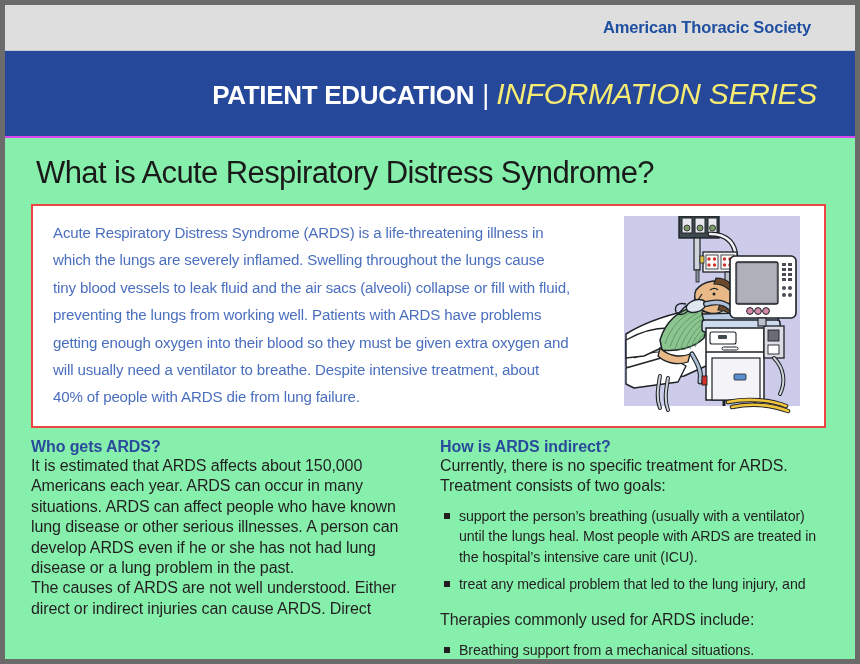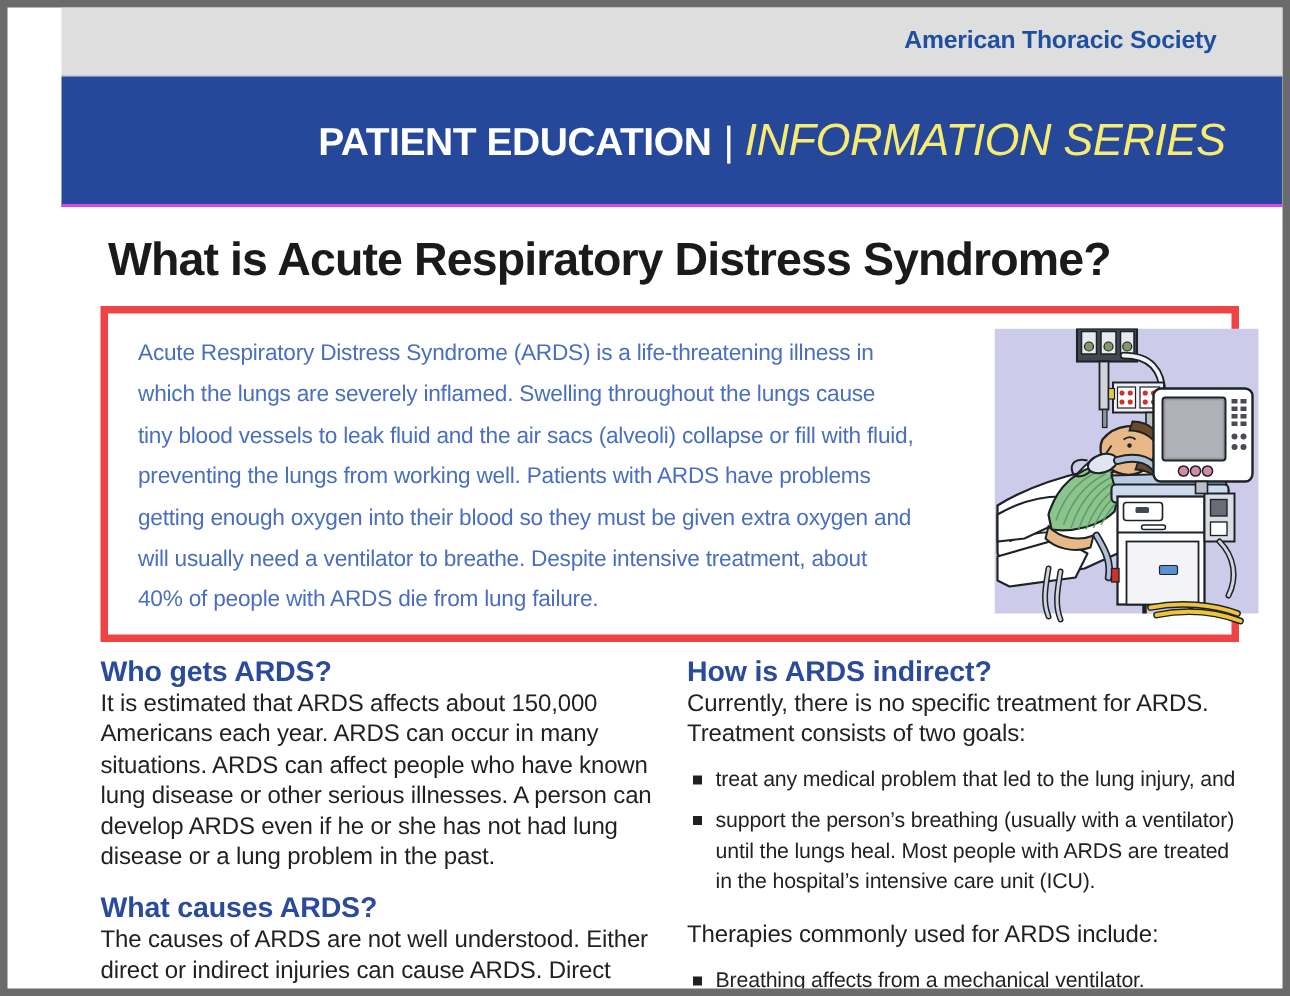--- a/index.html
+++ b/index.html
@@ -12,23 +12,22 @@
     background: #6b6b6b;
     font-family: "Liberation Sans", sans-serif;
   }
 
   .page-frame {
     position: absolute;
     left: 5px;
     top: 5px;
     width: 850px;
     height: 654px;
-    background: #ffffff;
+    background: #86efac;
     overflow: hidden;
-    padding-left: 36px;
   }
 
   
   .masthead {
     height: 46px;
     background: #dedede;
     display: flex;
     align-items: center;
     justify-content: flex-end;
     padding-right: 44px;
@@ -73,29 +72,29 @@
     font-size: 30px;
     font-weight: normal;
     font-style: italic;
     letter-spacing: -0.3px;
   }
 
   
   .doc-title {
     color: #1a1a1a;
     font-size: 31px;
-    font-weight: bold;
+    font-weight: normal;
     letter-spacing: -0.6px;
     padding: 17px 0 13px 31px;
   }
 
   
   .intro-box {
     margin: 0 29px 0 26px;
-    border: 5px solid #ef4444;
+    border: 2px solid #ef4444;
     height: 224px;
     display: flex;
     position: relative;
     background: #fff;
     gap: 35px;
   }
   .intro-text {
     width: 552px;
     padding: 13px 14px 0 20px;
     color: #4a6fbe;
@@ -122,21 +121,21 @@
   .columns {
     display: flex;
     padding: 10px 26px 0 26px;
     gap: 22px;
   }
   .col { width: 389px; }
   .col-right { width: 391px; }
 
   .sec-head {
     color: #2a4b9b;
-    font-size: 19px;
+    font-size: 16px;
     font-weight: bold;
     letter-spacing: -0.1px;
     margin-top: 13px;
   }
   .sec-head.first { margin-top: 0; }
 
   .body-text {
     color: #231f20;
     font-size: 16px;
     line-height: 20.4px;
@@ -332,35 +331,34 @@
       </svg>
     </div>
   </div>
 
   <div class="columns">
 
     <div class="col">
       <div class="sec-head first">Who gets ARDS?</div>
       <div class="body-text">It is estimated that ARDS affects about 150,000 Americans each year. ARDS can occur in many situations. ARDS can affect people who have known lung disease or other serious illnesses. A person can develop ARDS even if he or she has not had lung disease or a lung problem in the past.</div>
 
-      <div class="sec-head">What causes ARDS?</div>
       <div class="body-text">The causes of ARDS are not well understood. Either direct or indirect injuries can cause ARDS. Direct</div>
     </div>
 
     <div class="col-right">
       <div class="sec-head first">How is ARDS indirect?</div>
       <div class="body-text">Currently, there is no specific treatment for ARDS. Treatment consists of two goals:</div>
 
       <ul class="bullets">
+        <li>support the person’s breathing (usually with a ventilator) until the lungs heal. Most people with ARDS are treated in the hospital’s intensive care unit (ICU).</li>
         <li>treat any medical problem that led to the lung injury, and</li>
-        <li>support the person’s breathing (usually with a ventilator) until the lungs heal. Most people with ARDS are treated in the hospital’s intensive care unit (ICU).</li>
       </ul>
 
       <div class="body-text lead-in">Therapies commonly used for ARDS include:</div>
 
       <ul class="bullets">
-        <li>Breathing affects from a mechanical ventilator.</li>
+        <li>Breathing support from a mechanical situations.</li>
       </ul>
     </div>
 
   </div>
 
 </div>
 
 </body></html>

